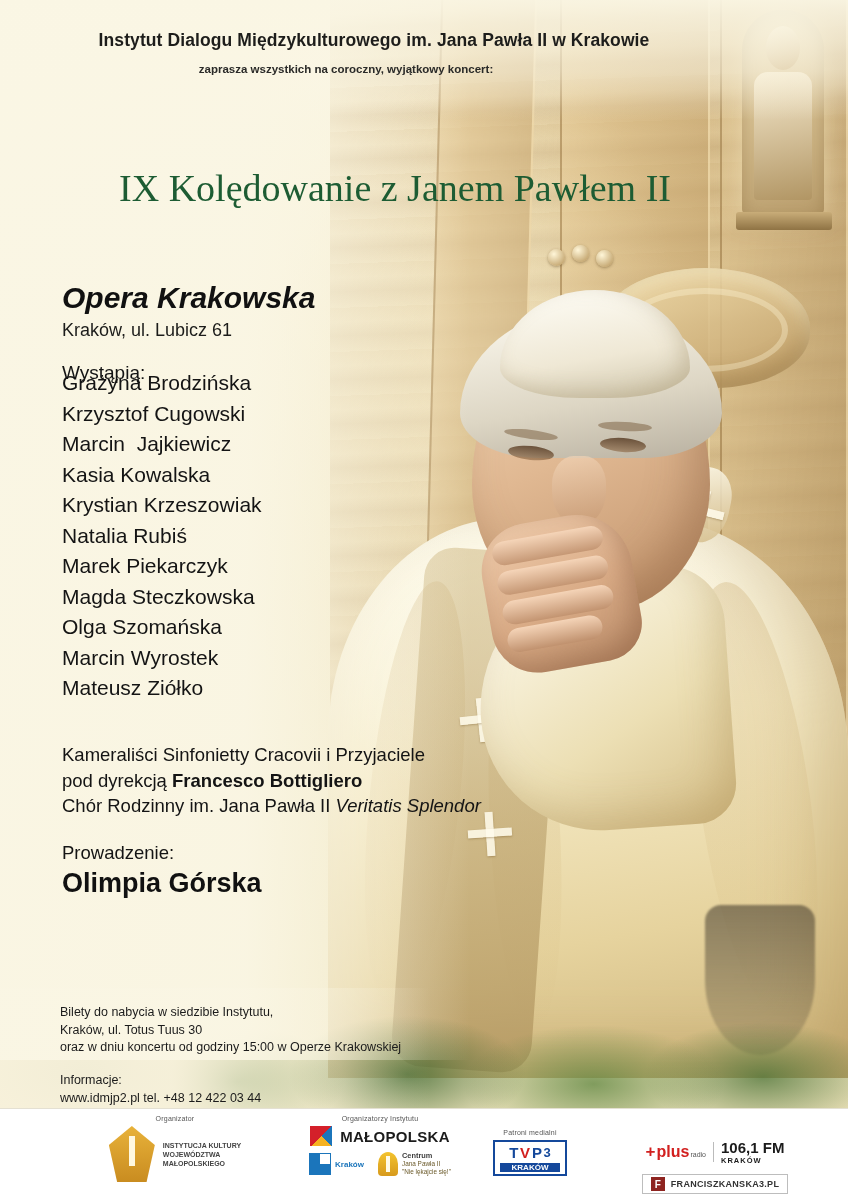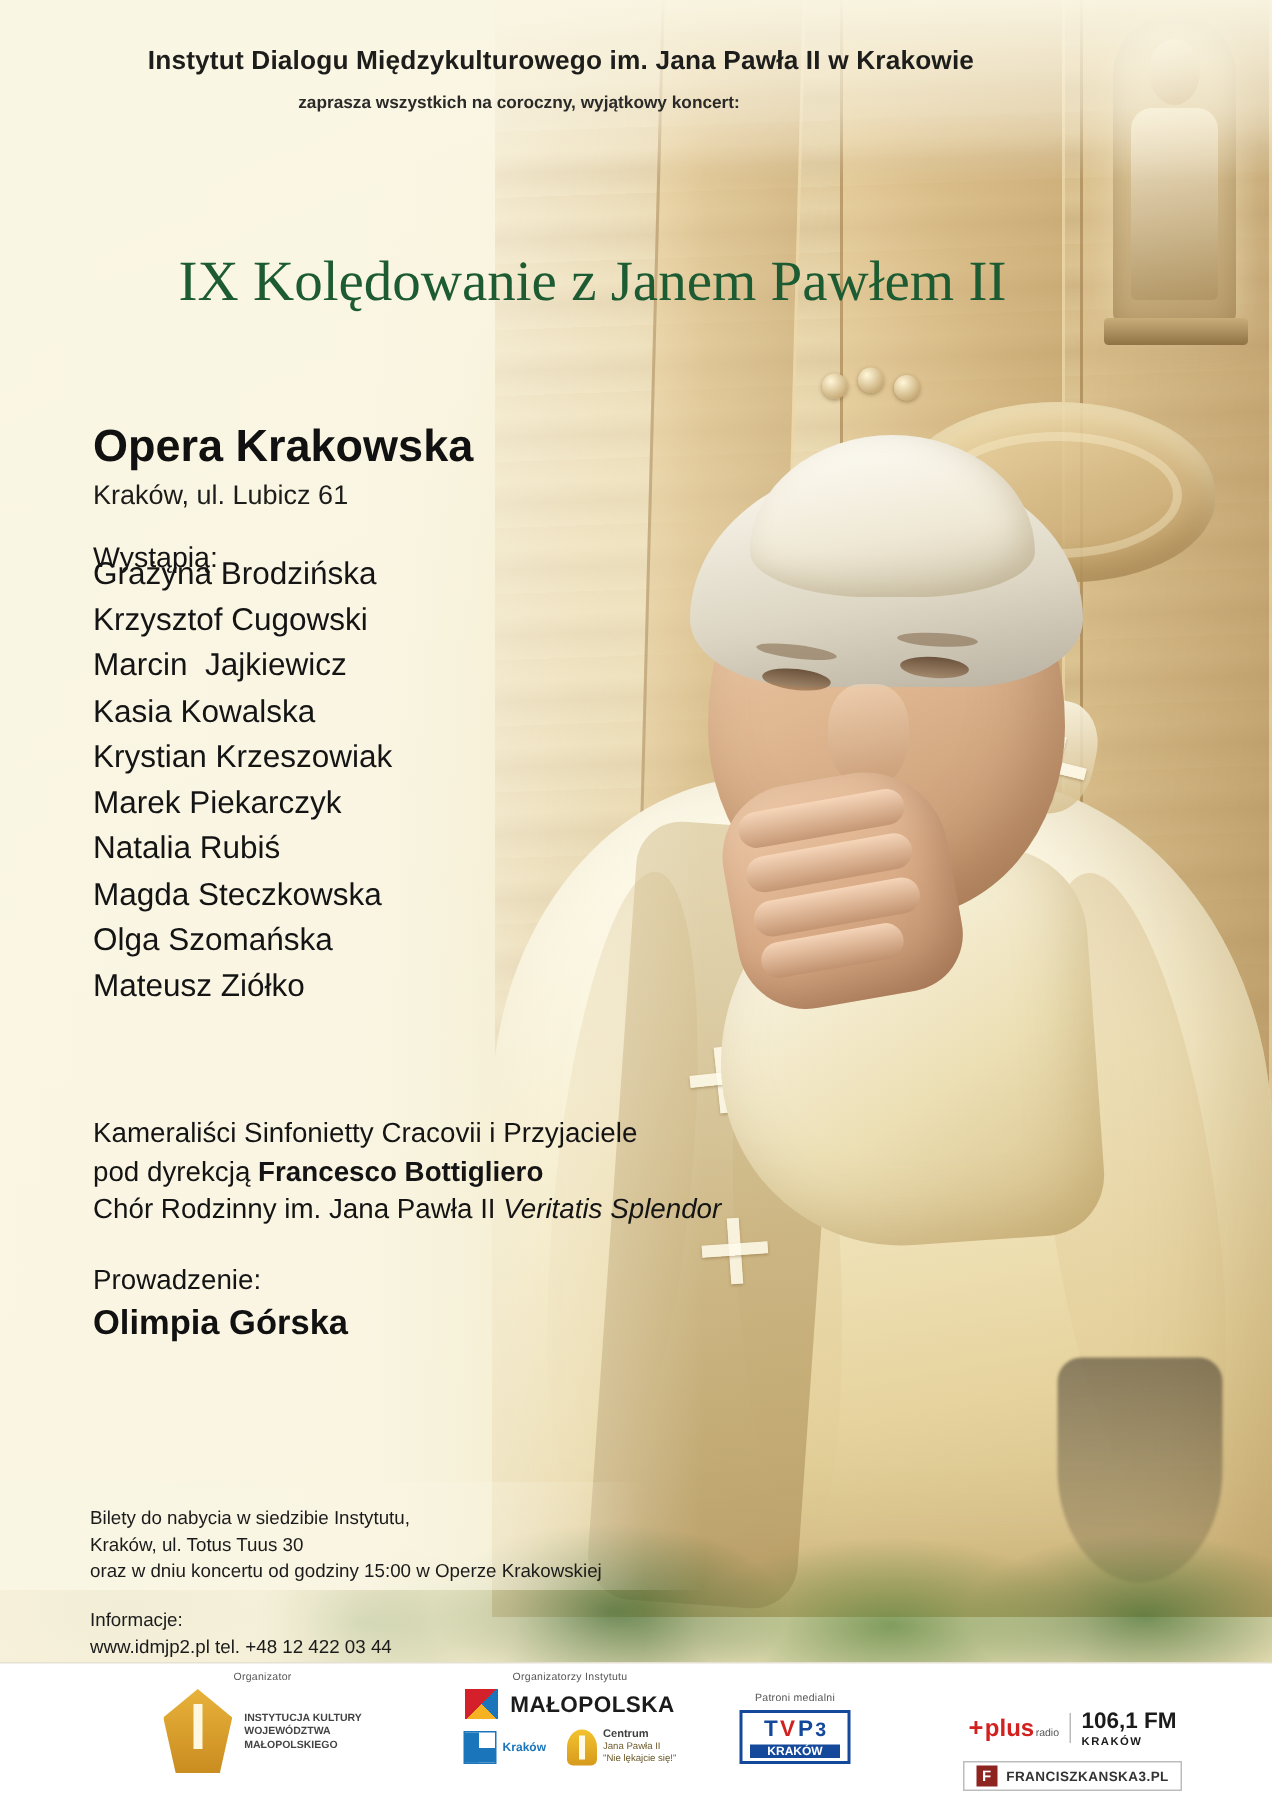--- a/index.html
+++ b/index.html
@@ -256,21 +256,21 @@
     font-family: "Liberation Serif", serif;
     font-size: 38px; color: #1d5c33;
   }
 
   .when {
     position: absolute; left: 62px; top: 250px;
     font-size: 18.5px; color: #1c1c1a; font-weight: 500;
   }
   .venue {
     position: absolute; left: 62px; top: 281px;
-    font-size: 30px; font-weight: bold; color: #111;
+    font-size: 30px; font-weight: bold; color: #111; font-style: italic;
   }
   .address {
     position: absolute; left: 62px; top: 320px;
     font-size: 18px; color: #1c1c1a;
   }
 
   .performers-label {
     position: absolute; left: 62px; top: 362px;
     font-size: 19px; color: #141414;
   }
@@ -286,21 +286,21 @@
   }
   .ensemble .bold { font-weight: bold; }
   .ensemble .ital { font-style: italic; }
 
   .host-label {
     position: absolute; left: 62px; top: 842px;
     font-size: 18.5px; color: #141414;
   }
   .host-name {
     position: absolute; left: 62px; top: 868px;
-    font-size: 23px; font-weight: bold; color: #111;
+    font-size: 27px; font-weight: bold; color: #111;
   }
 
   .tickets {
     position: absolute; left: 60px; top: 1004px;
     font-size: 12.5px; color: #1b1b1b; line-height: 17.5px;
   }
   .info {
     position: absolute; left: 60px; top: 1072px;
     font-size: 12.5px; color: #1b1b1b; line-height: 17.5px;
   }
@@ -456,24 +456,25 @@
     <div class="venue">Opera Krakowska</div>
     <div class="address">Kraków, ul. Lubicz 61</div>
 
     <div class="performers-label">Wystąpią:</div>
     <div class="performers">
       <div>Grażyna Brodzińska</div>
       <div>Krzysztof Cugowski</div>
       <div>Marcin  Jajkiewicz</div>
       <div>Kasia Kowalska</div>
       <div>Krystian Krzeszowiak</div>
+      <div>Natalia Rubiś</div>
       <div>Marek Piekarczyk</div>
-      <div>Natalia Rubiś</div>
       <div>Magda Steczkowska</div>
       <div>Olga Szomańska</div>
+      <div>Marcin Wyrostek</div>
       <div>Mateusz Ziółko</div>
     </div>
 
     <div class="ensemble">
       <div>Kameraliści Sinfonietty Cracovii i Przyjaciele</div>
       <div><span>pod dyrekcją </span><span class="bold">Francesco Bottigliero</span></div>
       <div><span>Chór Rodzinny im. Jana Pawła II </span><span class="ital">Veritatis Splendor</span></div>
     </div>
 
     <div class="host-label">Prowadzenie:</div>

